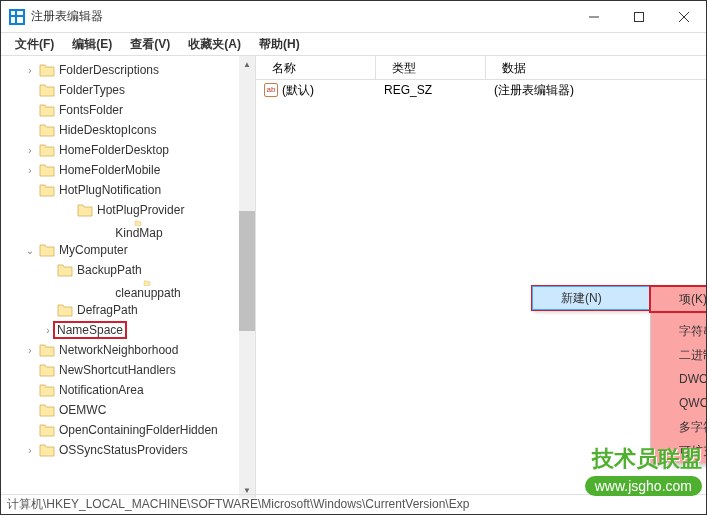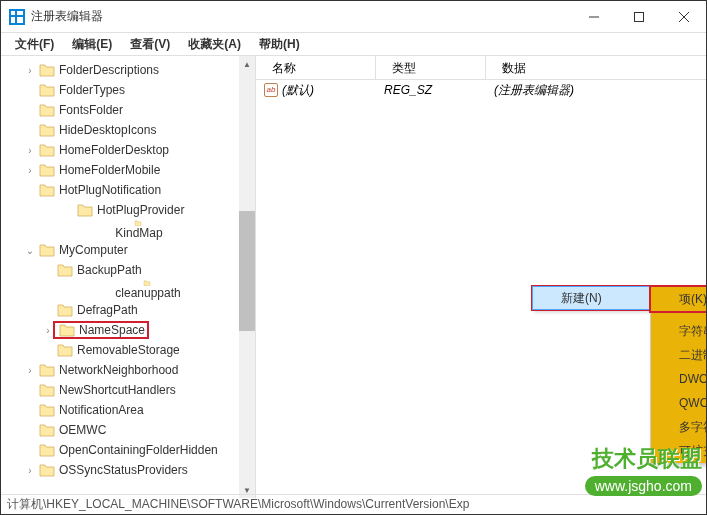--- a/index.html
+++ b/index.html
@@ -20,30 +20,30 @@
 .tree-pane .scrollbar { position: absolute; right: 0; top: 0; width: 16px; height: 100%; background: #f0f0f0; }
 .tree-pane .scrollbar .thumb { position: absolute; top: 35%; width: 100%; height: 120px; background: #c0c0c0; }
 .tree-pane .scrollbar .arrow { position: absolute; width: 100%; height: 16px; display: flex; align-items: center; justify-content: center; color: #666; font-size: 8px; }
 .tree-pane .scrollbar .arrow.up { top: 0; }
 .tree-pane .scrollbar .arrow.down { bottom: 0; }
 
 .tree-row { display: flex; align-items: center; height: 20px; padding-left: 4px; white-space: nowrap; }
 .tree-row .expander { width: 14px; text-align: center; color: #888; font-size: 10px; }
 .tree-row .folder-icon { width: 16px; height: 14px; margin: 0 4px 0 2px; }
 .tree-row .label { color: #333; }
-.highlight { border: 2px solid #d02030; padding: 0 2px; margin: 0 -2px; display: inline-flex; align-items: center; height: 18px; }
+.highlight { border: 2px solid #d02030; padding: 0 2px; margin: 0 -2px; display: inline-flex; align-items: center; height: 18px; flex-direction: column; }
 
 .list-pane { flex: 1; position: relative; }
 .list-header { display: flex; height: 24px; border-bottom: 1px solid #e0e0e0; }
 .list-header .col { padding: 4px 16px; border-right: 1px solid #e0e0e0; color: #000000; }
 .list-row { display: flex; height: 20px; align-items: center; }
-.list-row .cell { padding: 0 8px; font-style: italic; }
+.list-row .cell { padding: 0 8px; }
 .ab-icon { display: inline-block; width: 14px; height: 14px; border: 1px solid #c08050; background: #fff; color: #c04030; font-size: 8px; line-height: 12px; text-align: center; margin-right: 4px; vertical-align: middle; border-radius: 2px; }
 
-.context-menu { position: absolute; background: #eab308; border: 1px solid #ccc; box-shadow: 2px 2px 4px rgba(0,0,0,0.2); }
+.context-menu { position: absolute; background: #fca5a5; border: 1px solid #ccc; box-shadow: 2px 2px 4px rgba(0,0,0,0.2); }
 .context-menu .item { height: 24px; display: flex; align-items: center; padding: 0 28px 0 28px; color: #333; white-space: nowrap; position: relative; min-width: 150px; }
 .context-menu .item.hover { background: #cce8ff; border: 1px solid #4da3ff; margin: -1px; }
 .context-menu .item .sub-arrow { position: absolute; right: 8px; color: #555; font-size: 10px; }
 .context-menu .highlight-box { border: 2px solid #d02030; }
 
 .menu1 { left: 276px; top: 230px; width: 118px; }
 .menu2 { left: 394px; top: 230px; width: 192px; }
 
 .statusbar { position: absolute; bottom: 0; left: 0; right: 0; height: 20px; border-top: 1px solid #e0e0e0; display: flex; align-items: center; padding: 0 6px; color: #555; }
 
@@ -186,27 +186,20 @@
         </div>
         <div class="tree-row" style="padding-left: 40px;">
           <span class="expander">›</span>
           <span class="highlight">
             <svg class="folder-icon" viewBox="0 0 16 14">
               <path d="M1 3 L1 13 L15 13 L15 4 L7 4 L6 2 L1 2 Z" fill="#ffe9a6" stroke="#d4b05a" stroke-width="0.8"></path>
             </svg>
             <span class="label">NameSpace</span>
           </span>
         </div>
-        <div class="tree-row" style="padding-left: 40px;">
-          <span class="expander"></span>
-          <svg class="folder-icon" viewBox="0 0 16 14">
-            <path d="M1 3 L1 13 L15 13 L15 4 L7 4 L6 2 L1 2 Z" fill="#ffe9a6" stroke="#d4b05a" stroke-width="0.8"></path>
-          </svg>
-          <span class="label">RemovableStorage</span>
-        </div>
         <div class="tree-row" style="padding-left: 22px;">
           <span class="expander">›</span>
           <svg class="folder-icon" viewBox="0 0 16 14">
             <path d="M1 3 L1 13 L15 13 L15 4 L7 4 L6 2 L1 2 Z" fill="#ffe9a6" stroke="#d4b05a" stroke-width="0.8"></path>
           </svg>
           <span class="label">NetworkNeighborhood</span>
         </div>
         <div class="tree-row" style="padding-left: 22px;">
           <span class="expander"></span>
           <svg class="folder-icon" viewBox="0 0 16 14">

